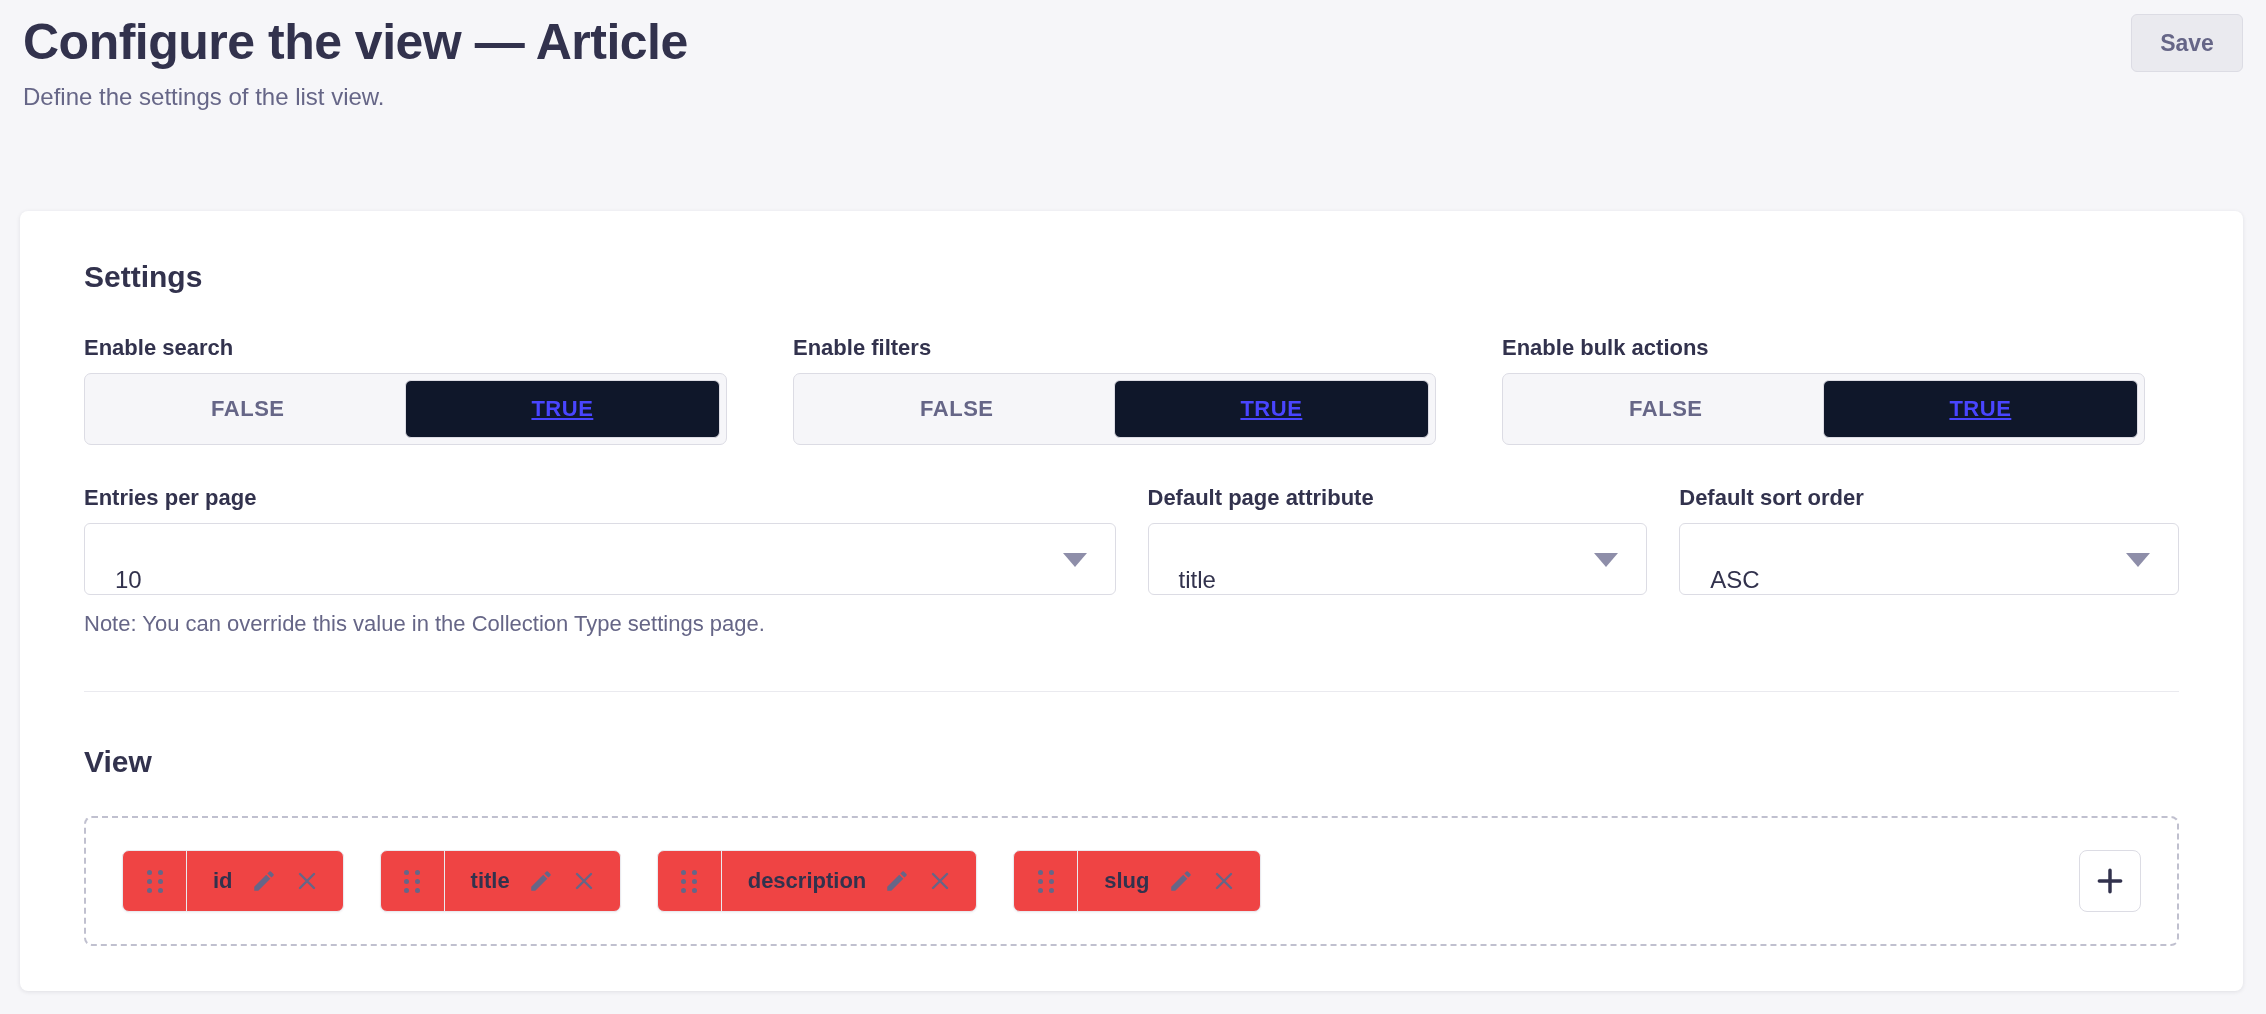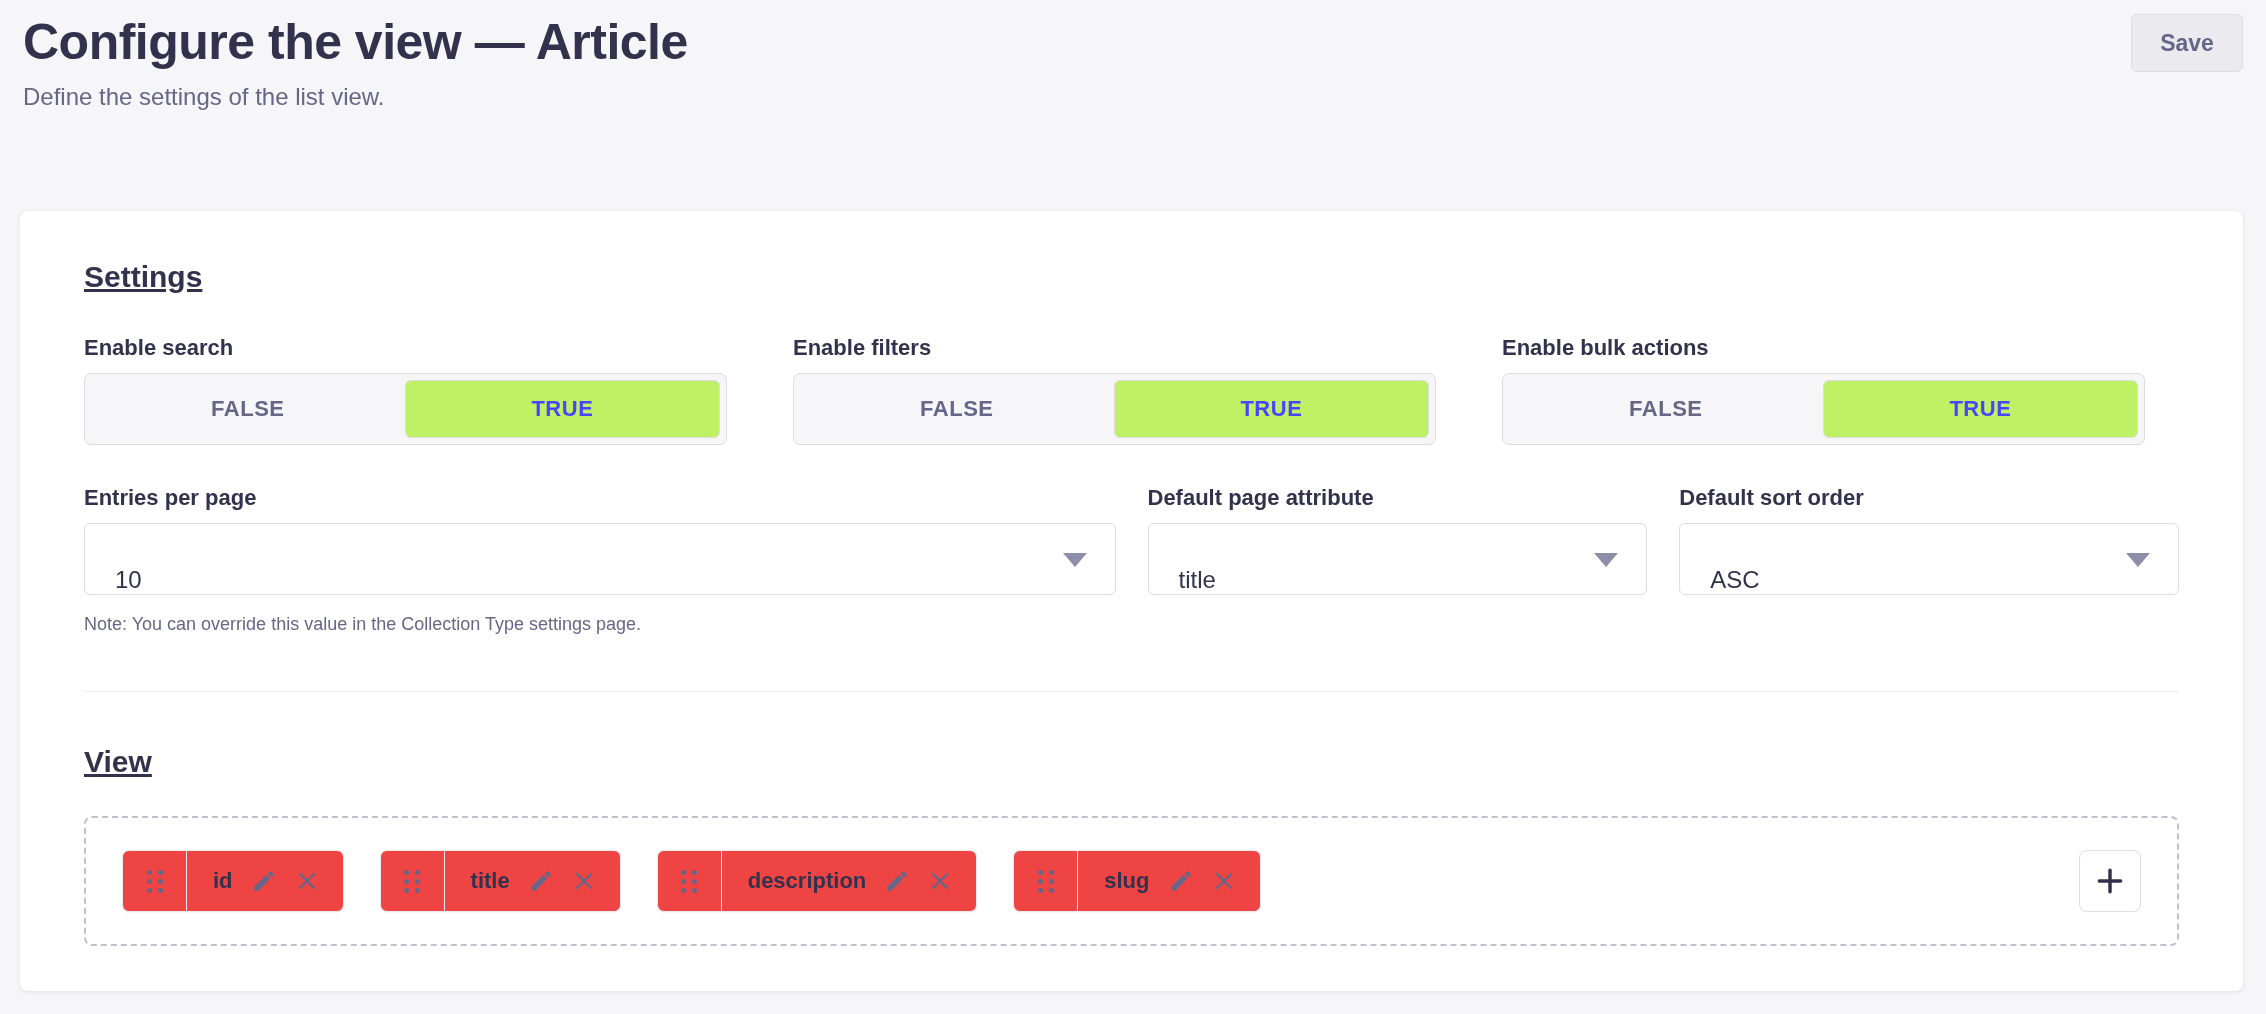--- a/index.html
+++ b/index.html
@@ -53,21 +53,20 @@
     background: #ffffff;
     border-radius: 8px;
     box-shadow: 0 1px 4px rgba(33, 33, 52, 0.1);
     padding: 48px 64px 0 64px;
   }
   .section-heading {
     font-size: 30px;
     font-weight: 600;
     color: #32324d;
     line-height: 36px;
-    text-decoration: underline;
   }
 
   
   .settings-grid {
     margin-top: 40px;
     display: grid;
     grid-template-columns: repeat(12, 1fr);
     column-gap: 32px;
     row-gap: 40px;
   }
@@ -101,23 +100,24 @@
     justify-content: center;
     font-size: 22px;
     font-weight: 700;
     letter-spacing: 0.5px;
     border-radius: 6px;
     color: #666687;
     cursor: pointer;
     user-select: none;
   }
   .toggle-half.on {
-    background: #bef264;
+    background: #0f172a;
     border: 1px solid #dcdce4;
     color: #4945ff;
+    text-decoration: underline;
   }
 
   
   .select {
     position: relative;
     height: 72px;
     background: #ffffff;
     border: 1px solid #dcdce4;
     border-radius: 6px;
     display: flex;
@@ -132,21 +132,21 @@
     top: 50%;
     margin-top: -6px;
     width: 0;
     height: 0;
     border-left: 12px solid transparent;
     border-right: 12px solid transparent;
     border-top: 14px solid #8e8ea9;
   }
   .hint {
     margin-top: 16px;
-    font-size: 18px;
+    font-size: 22px;
     color: #666687;
     line-height: 26px;
   }
 
   
   .divider {
     border: none;
     border-top: 1px solid #eaeaef;
     margin-top: 54px;
   }

